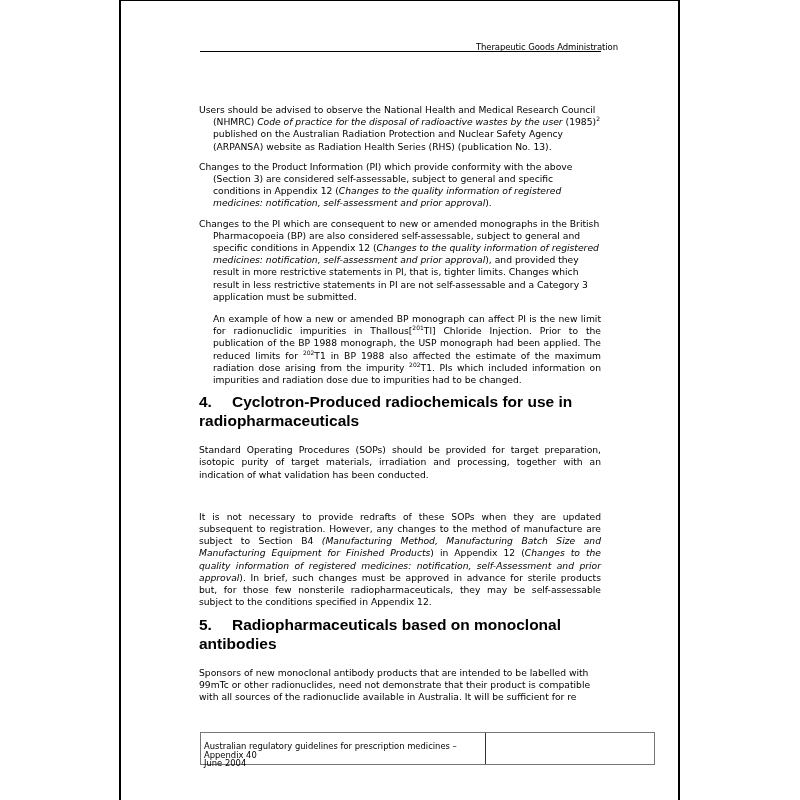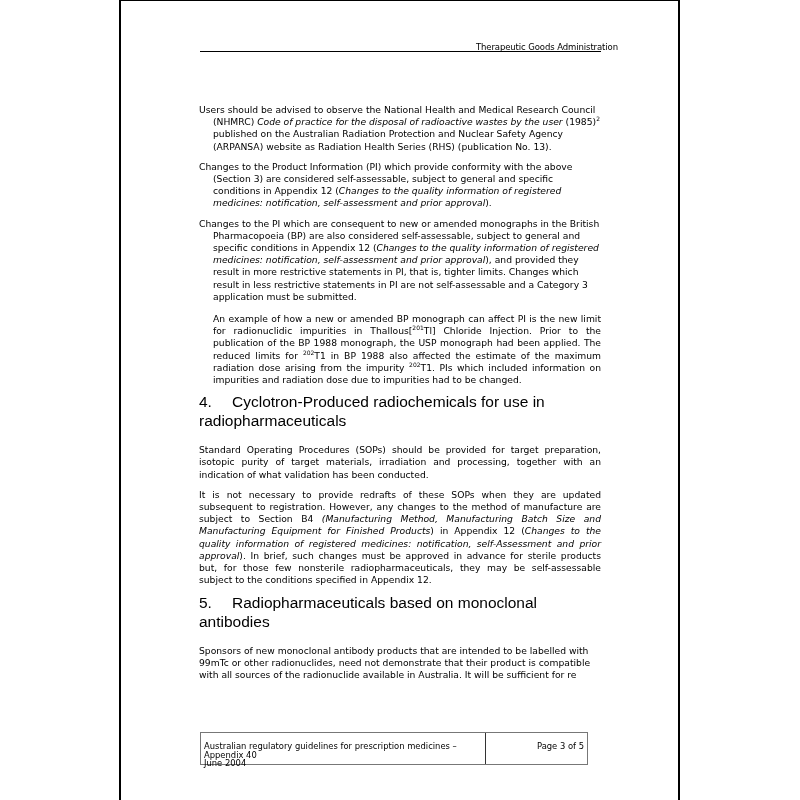--- a/index.html
+++ b/index.html
@@ -6,24 +6,24 @@
   body { width: 800px; height: 800px; position: relative; overflow: hidden; font-family: "DejaVu Sans", sans-serif; color: #000; }
   .page { position: absolute; left: 119px; top: 0; width: 561px; height: 800px; border-left: 2px solid #000; border-right: 2px solid #000; border-top: 1px solid #000; box-sizing: border-box; background: #fff; }
   .header-rule { position: absolute; left: 200px; top: 51px; width: 401px; border-top: 1px solid #000; }
   .header-text { position: absolute; right: 182px; top: 42px; font-size: 8.5px; font-family: "DejaVu Sans", sans-serif; letter-spacing: -0.1px; }
   .content { position: absolute; left: 199px; top: 104px; width: 402px; font-size: 9.2px; line-height: 12.2px; }
   .hang { padding-left: 14px; text-indent: -14px; margin: 0 0 8px 0; }
   .para { margin: 0 0 8px 14px; text-align: justify; }
   .para-full { margin: 0 0 8px 0; text-align: justify; }
   i, .it { font-style: italic; }
   sup { font-size: 6px; line-height: 0; vertical-align: 4px; }
-  h2 { font-family: "Liberation Sans", sans-serif; font-weight: normal; font-size: 15.5px; line-height: 19px; margin: 6px 0 14px 0; }
+  h2 { font-family: "Liberation Sans", sans-serif; font-weight: bold; font-size: 15.5px; line-height: 19px; margin: 6px 0 14px 0; }
   h2 .num { display: inline-block; width: 33px; }
   .link { color: #0000ee; text-decoration: underline; margin-left: 3px; }
-  .footer { position: absolute; left: 200px; top: 732px; width: 388px; height: 33px; border: 1px solid #777; box-sizing: border-box; display: flex; font-size: 8.4px; line-height: 8.6px; }
+  .footer { position: absolute; left: 200px; top: 732px; width: 455px; height: 33px; border: 1px solid #777; box-sizing: border-box; display: flex; font-size: 8.4px; line-height: 8.6px; }
   .footer .left { width: 285px; border-right: 1px solid #333; padding: 9px 0 0 3px; box-sizing: border-box; }
   .footer .right { flex: 1; text-align: right; padding: 9px 3px 0 0; box-sizing: border-box; }
 </style>
 </head>
 <body>
 
 <div class="page"></div>
 
 <div class="header-rule"></div>
 <div class="header-text">Therapeutic Goods Administration</div>
@@ -33,30 +33,29 @@
   <p class="hang"><span>Users should be advised to observe the National Health and Medical Research Council (NHMRC) </span><i>Code of practice for the disposal of radioactive wastes by the user</i><span> (1985)</span><sup>2</sup><span>  published on the Australian Radiation Protection and Nuclear Safety Agency (ARPANSA) website as Radiation Health Series (RHS) (publication No. 13).</span></p>
 
   <p class="hang"><span>Changes to the Product Information (PI) which provide conformity with the above (Section 3) are considered self-assessable, subject to general and specific conditions in Appendix 12 (</span><i>Changes to the quality information of registered medicines: notification, self-assessment and prior approval</i><span>).</span></p>
 
   <p class="hang" style="margin-bottom:10px;"><span>Changes to the PI which are consequent to new or amended monographs in the British Pharmacopoeia (BP) are also considered self-assessable, subject to general and specific conditions in Appendix 12 (</span><i>Changes to the quality information of registered medicines: notification, self-assessment and prior approval</i><span>), and provided they result in more restrictive statements in PI, that is, tighter limits. Changes which result in less restrictive statements in PI are not self-assessable and a Category 3 application must be submitted.</span></p>
 
   <p class="para" style="margin-bottom:2px;"><span>An example of how a new or amended BP monograph can affect PI is the new limit for radionuclidic impurities in Thallous[</span><sup>201</sup><span>Tl] Chloride Injection. Prior to the publication of the BP 1988 monograph, the USP monograph had been applied. The reduced limits for </span><sup>202</sup><span>T1 in BP 1988 also affected the estimate of the maximum radiation dose arising from the impurity </span><sup>202</sup><span>T1. PIs which included information on impurities and radiation dose due to impurities had to be changed.</span></p>
 
   <h2><span class="num">4.</span><span>Cyclotron-Produced radiochemicals for use in radiopharmaceuticals</span></h2>
 
-  <p class="para-full" style="margin-bottom:8px;">Standard Operating Procedures (SOPs) should be provided for target preparation, isotopic purity of target materials, irradiation and processing, together with an indication of what validation has been conducted.</p>
+  <p class="para-full" style="margin-bottom:30px;">Standard Operating Procedures (SOPs) should be provided for target preparation, isotopic purity of target materials, irradiation and processing, together with an indication of what validation has been conducted.</p>
 
   <p class="para-full" style="margin-bottom:2px;"><span>It is not necessary to provide redrafts of these SOPs when they are updated subsequent to registration. However, any changes to the method of manufacture are subject to Section B4 </span><i>(Manufacturing Method, Manufacturing Batch Size and Manufacturing Equipment for Finished Products</i><span>) in Appendix 12 (</span><i>Changes to the quality information of registered medicines: notification, self-Assessment and prior approval</i><span>). In brief, such changes must be approved in advance for sterile products but, for those few nonsterile radiopharmaceuticals, they may be self-assessable subject to the conditions specified in Appendix 12.</span></p>
 
   <h2><span class="num">5.</span><span>Radiopharmaceuticals based on monoclonal antibodies</span></h2>
 
   <p class="para-full" style="margin-bottom:16px;text-align:left;">Sponsors of new monoclonal antibody products that are intended to be labelled with 99mTc or other radionuclides, need not demonstrate that their product is compatible with all sources of the radionuclide available in Australia. It will be sufficient for re</p>
 
 </div>
 
 <div class="footer">
   <div class="left">
     <div>Australian regulatory guidelines for prescription medicines –</div>
     <div>Appendix 40</div>
     <div>June 2004</div>
   </div>
-  <div class="right">Page 3 of 5</div>
 </div>
 
 </body></html>

